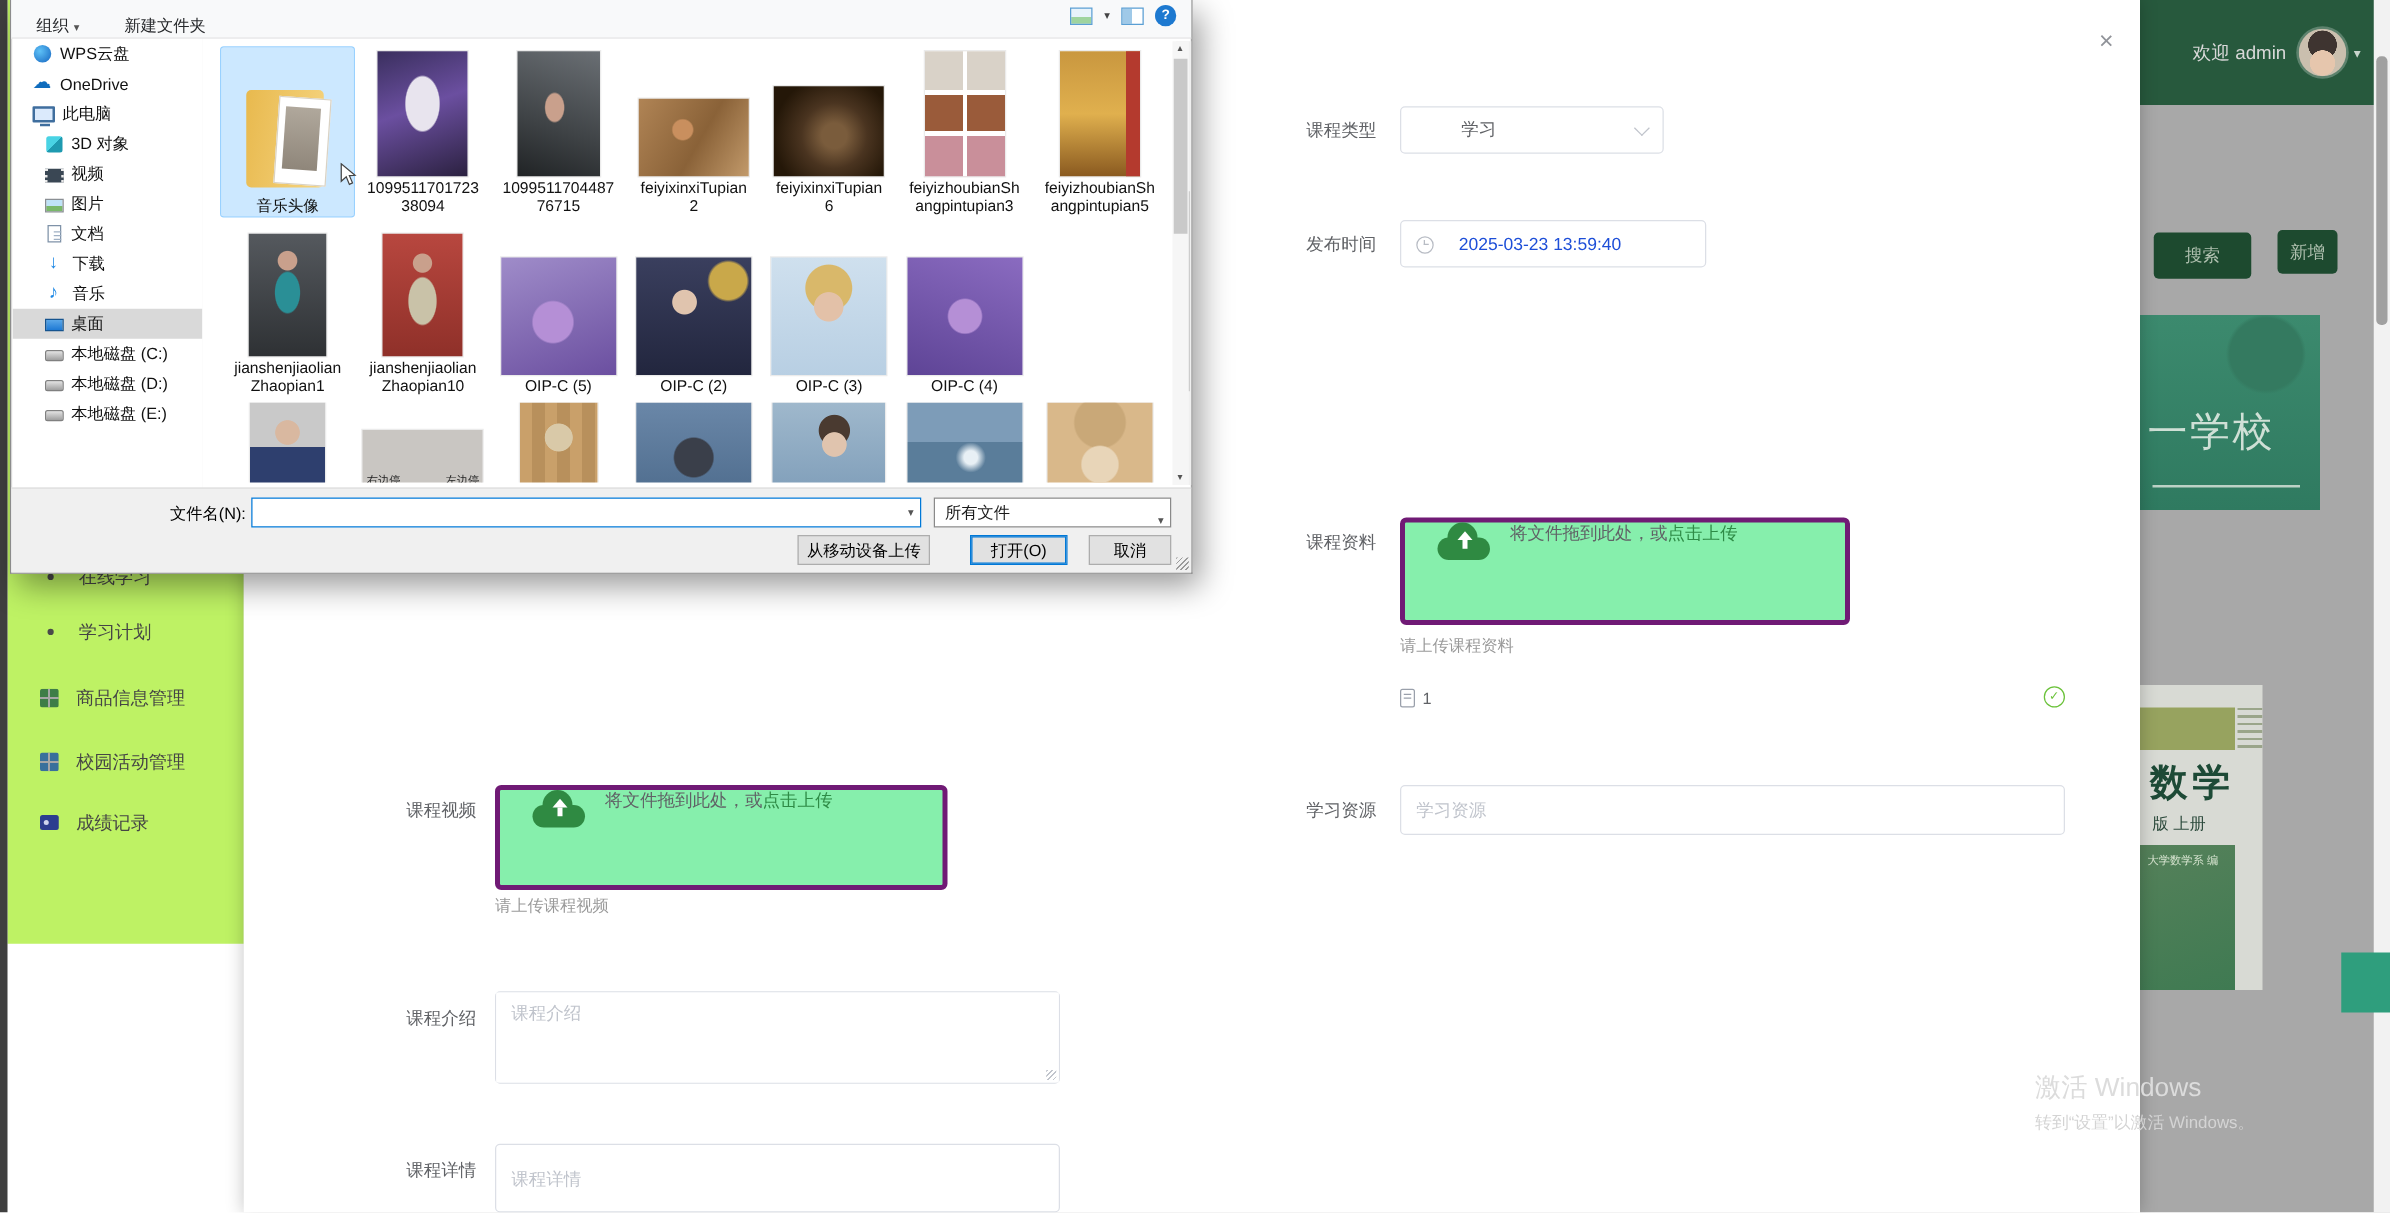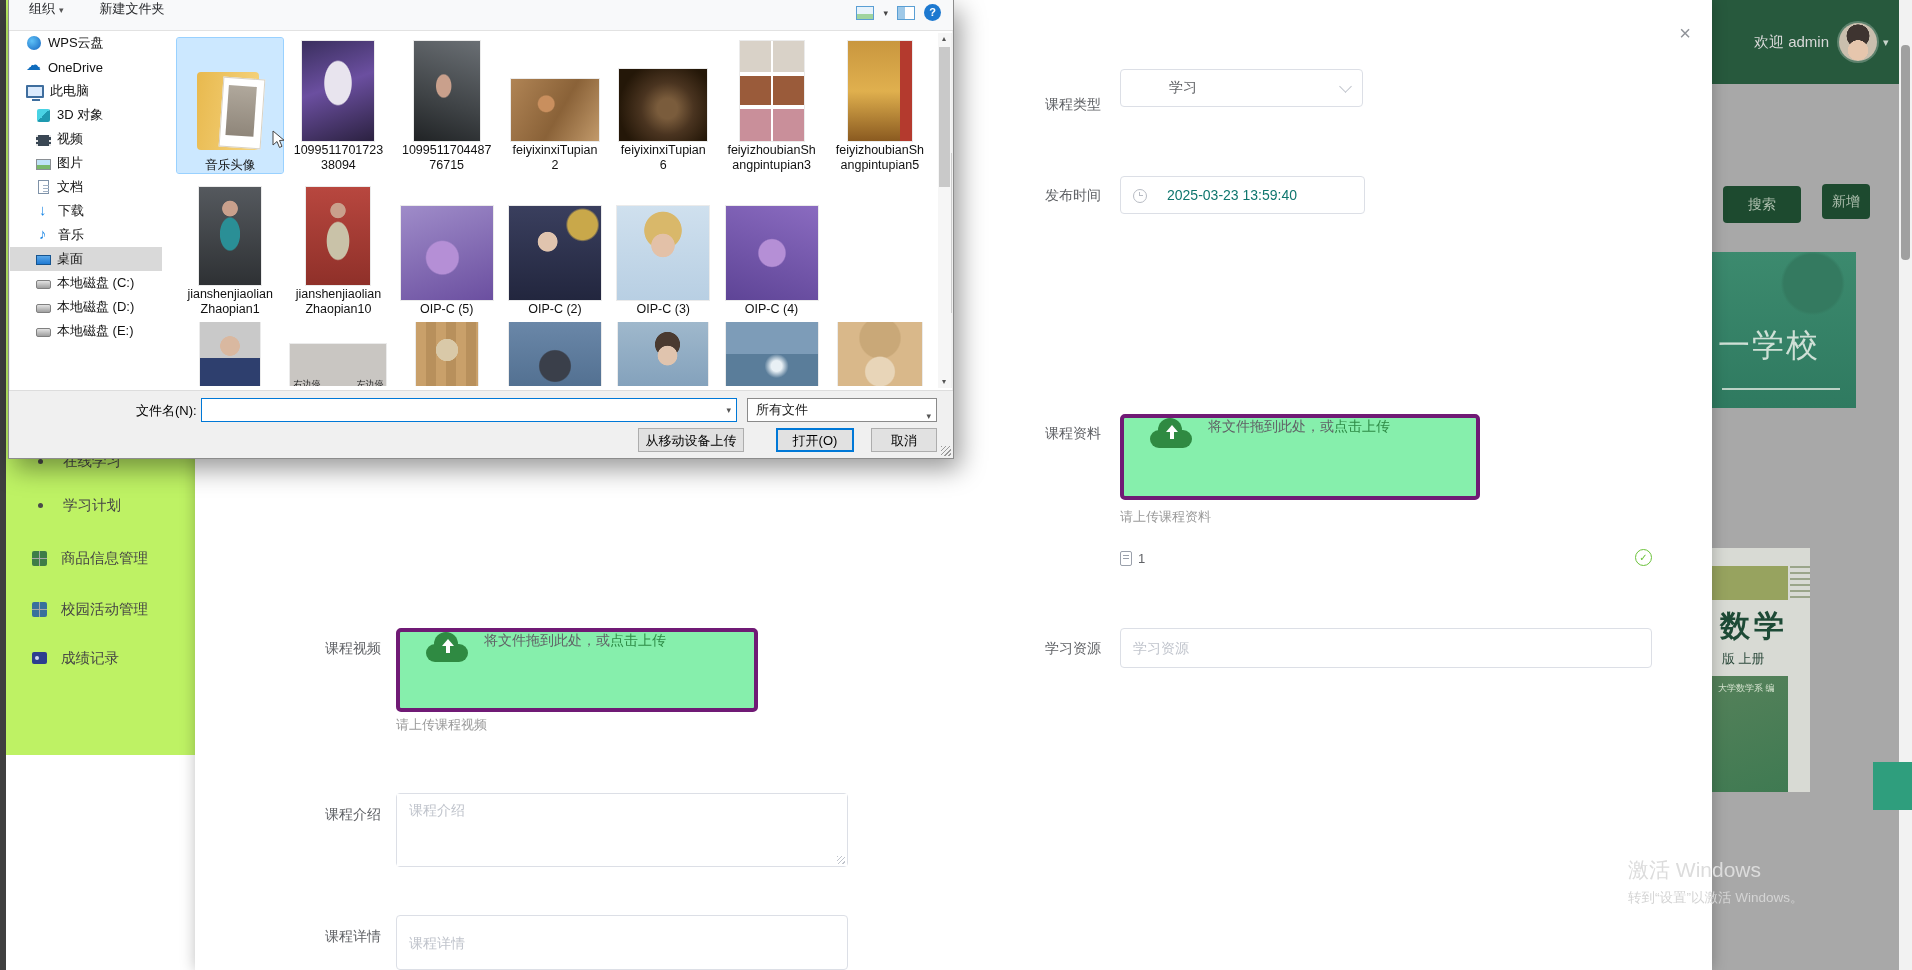--- a/index.html
+++ b/index.html
@@ -68,25 +68,25 @@
   .fld-label{position:absolute;width:82px;text-align:center;color:#606266;font-size:14px}
   .el-box{position:absolute;border:1px solid #dcdfe6;border-radius:4px;background:#fff;box-sizing:border-box}
   .el-chev{position:absolute;right:12px;top:50%;width:8px;height:8px;margin-top:-6px;
            border-right:1.5px solid #c0c4cc;border-bottom:1.5px solid #c0c4cc;transform:rotate(45deg)}
   .el-input-inner{border:none;outline:none;background:transparent;font-size:14px;color:#606266;
                   font-family:inherit;width:100%;height:100%;box-sizing:border-box;padding:0 12px}
   .el-input-inner::placeholder{color:#c0c4cc}
 
   
   #lbl-type{left:837px;top:96px}
-  #f-type{left:925px;top:69px;width:243px;height:38px;cursor:pointer}
+  #f-type{left:925px;top:85px;width:211px;height:38px;cursor:pointer}
   #f-type .val{position:absolute;left:48px;top:9px;font-size:14px;color:#606266}
   #lbl-time{left:837px;top:187px}
   #f-time{left:925px;top:176px;width:245px;height:38px}
-  #f-time .val{position:absolute;left:46px;top:10px;font-size:14px;color:#0f766e;white-space:nowrap}
+  #f-time .val{position:absolute;left:46px;top:10px;font-size:14px;color:#1d4ed8;white-space:nowrap}
   .clock-ic{position:absolute;left:12px;top:12px;width:12px;height:12px;border:1px solid #b8bcc4;border-radius:50%}
   .clock-ic::after{content:"";position:absolute;left:5px;top:2px;width:1px;height:4px;background:#b8bcc4}
   .clock-ic::before{content:"";position:absolute;left:5px;top:5px;width:4px;height:1px;background:#b8bcc4}
 
   #lbl-material{left:837px;top:425px}
   .upload-box{position:absolute;border:4px solid #701a75;border-radius:5px;background:#86efac;
               box-sizing:border-box;display:flex;align-items:flex-start;cursor:pointer}
   #f-material{left:925px;top:414px;width:360px;height:86px}
   #f-video{left:201px;top:628px;width:362px;height:84px}
   .up-text{font-size:14px;color:#606266;white-space:nowrap}
@@ -123,21 +123,21 @@
   .upload-cloud::after{content:"";position:absolute;left:0;bottom:0;width:42px;height:18px;border-radius:9px;background:#2f8a42}
   .upload-cloud b{position:absolute;left:50%;top:7px;transform:translateX(-50%);z-index:2;width:12px;height:16px}
   .upload-cloud b::before{content:"";position:absolute;left:0;top:0;border-left:6px solid transparent;
       border-right:6px solid transparent;border-bottom:7px solid #fff}
   .upload-cloud b::after{content:"";position:absolute;left:4px;top:7px;width:4px;height:7px;background:#fff}
 
   
   #win-dialog{left:8px;top:0;width:944px;height:458px;background:#f0f0f0;border:1px solid #8c8c8c;
               border-top:none;box-shadow:6px 10px 24px rgba(0,0,0,.4);z-index:100;font-size:13px;color:#1a1a1a}
   #dlg-toolbar{position:absolute;left:0;top:0;right:0;height:30px;background:#f8f9fa;border-bottom:1px solid #e2e2e2;
-               display:flex;align-items:flex-start}
+               display:flex;align-items:flex-end}
   #organize-btn{margin-left:20px;cursor:pointer;color:#26282b}
   #organize-btn .caret{font-size:9px;color:#555;margin-left:4px}
   #newfolder-btn{margin-left:36px;cursor:pointer;color:#26282b}
   #tb-icons{position:absolute;right:12px;top:4px;display:flex;align-items:center;gap:9px}
   .vicon{display:inline-block;box-sizing:border-box;cursor:pointer}
   #view-icon{width:18px;height:14px;border:1px solid #5a9fd4;background:linear-gradient(180deg,#e8f3fb 55%,#9fd49f 55%)}
   #view-caret{font-size:9px;color:#444}
   #pane-icon{width:18px;height:14px;border:1px solid #5a9fd4;background:linear-gradient(90deg,#9fc9e8 45%,#fff 45%)}
   #help-icon{width:17px;height:17px;border-radius:50%;background:#1d79d0;color:#fff;font-size:11px;font-weight:bold;
              text-align:center;line-height:17px}

